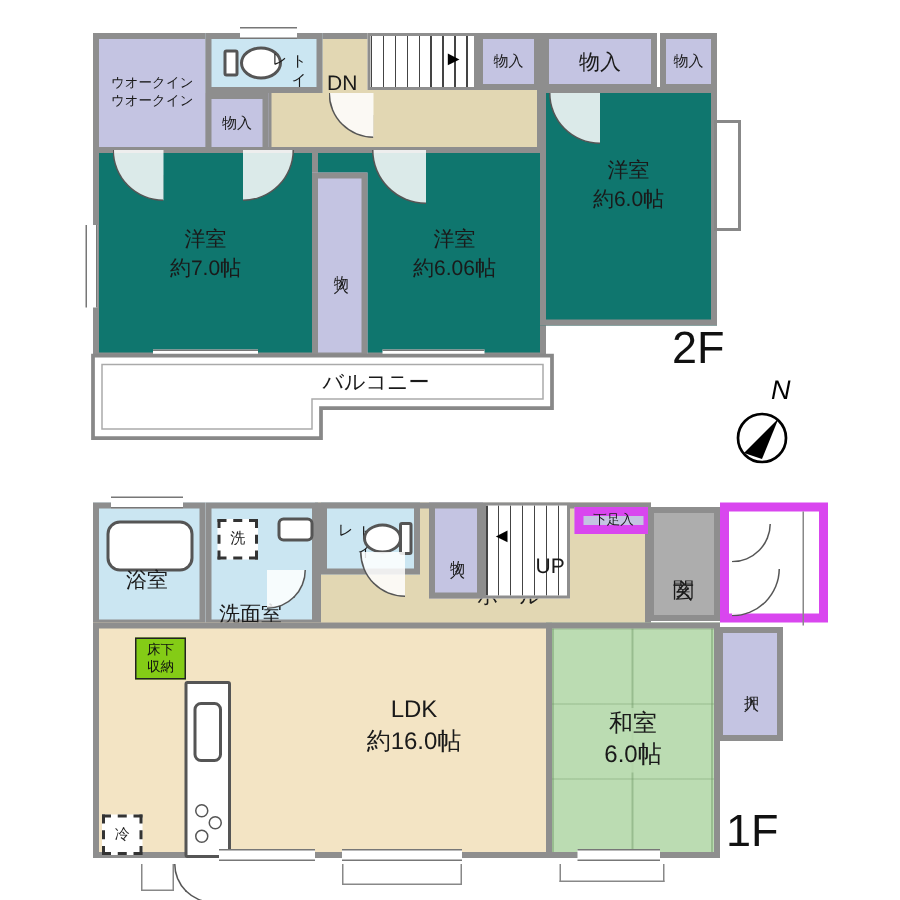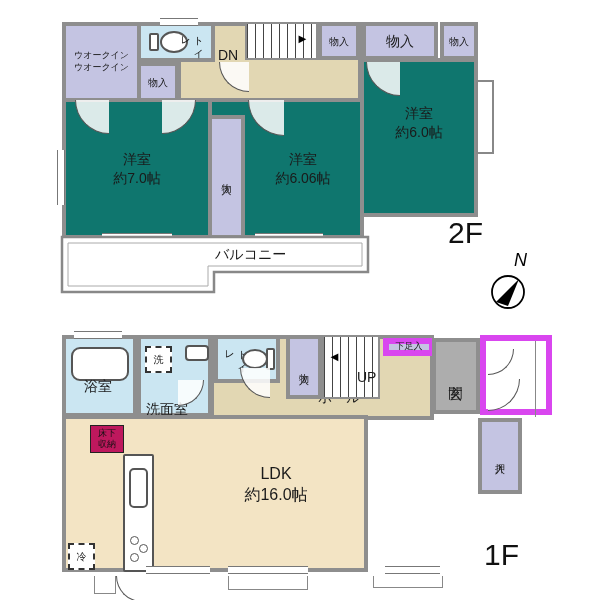--- a/index.html
+++ b/index.html
@@ -26,21 +26,21 @@
   .floorlbl{font-size:30px;color:#111;}
   .stairsV{background:#fff;background-image:repeating-linear-gradient(90deg,#444 0 1px,transparent 1px 8px);border:2px solid #8E8E8E;}
   .stairsH{background:#fff;background-image:repeating-linear-gradient(90deg,#444 0 1px,transparent 1px 8px);border:2px solid #8E8E8E;}
   .dashedbox{border:2px dashed #333;background:#fff;}
   .fixt{border:2px solid #555;background:#fff;}
   .arc{border-left:1.5px solid #555;border-bottom:1.5px solid #555;border-bottom-left-radius:100%;background:rgba(255,255,255,.85);}
   .arcR{border-right:1.5px solid #555;border-bottom:1.5px solid #555;border-bottom-right-radius:100%;background:rgba(255,255,255,.85);}
   .win{background:#fff;border-top:1.5px solid #777;border-bottom:1.5px solid #777;}
   .winV{background:#fff;border-left:1.5px solid #777;border-right:1.5px solid #777;}
   .arrow{font-size:13px;color:#000;line-height:1;}
-  .boxedlbl{background:#be185d;border:1.5px solid #222;color:#111;}
+  .boxedlbl{background:#84cc16;border:1.5px solid #222;color:#111;}
   .dot{width:9px;height:9px;border:1.5px solid #555;border-radius:50%;background:#fff;}
 </style>
 </head>
 <body>
 
 <div id="canvas">
 
   <div class="abs" style="left:0;top:0;width:600px;height:320px;">
 
     <div class="abs tan room" style="left:177px;top:22px;width:185px;height:80px;"></div>
@@ -191,20 +191,26 @@
         <div class="abs dot" style="left:5px;top:80px;"></div>
         <div class="abs dot" style="left:14px;top:88px;"></div>
         <div class="abs dot" style="left:5px;top:97px;"></div>
       </div>
 
       <div class="abs dashedbox cen" style="left:2px;top:124px;width:27px;height:27px;">
         <span class="lbl sm">冷</span>
       </div>
     </div>
 
+    <div class="abs green room cen" style="left:364px;top:95px;width:116px;height:157px;">
+      <div class="lbl" style="font-size:16px;background:rgba(187,220,178,.85);padding:1px 3px;">
+        <span>和室</span><br>
+        <span>6.0帖</span>
+      </div>
+    </div>
 
     <div class="abs purple room cen" style="left:478px;top:98px;width:44px;height:76px;">
       <span class="lbl vert sm">押入</span>
     </div>
 
     <div class="abs arc" style="left:240px;top:48px;width:30px;height:30px;"></div>
     <div class="abs arcR" style="left:178px;top:60px;width:26px;height:26px;"></div>
 
     <div class="abs win" style="left:74px;top:11px;width:48px;height:8px;"></div>
     <div class="abs win" style="left:146px;top:246px;width:64px;height:8px;"></div>

